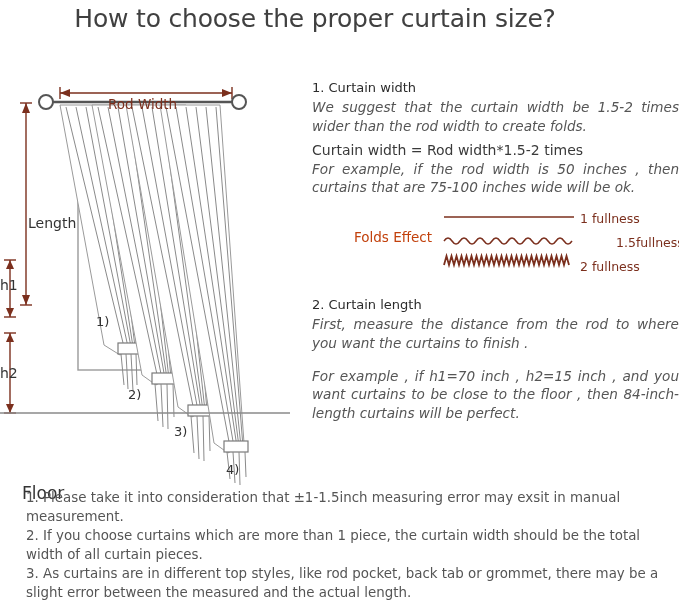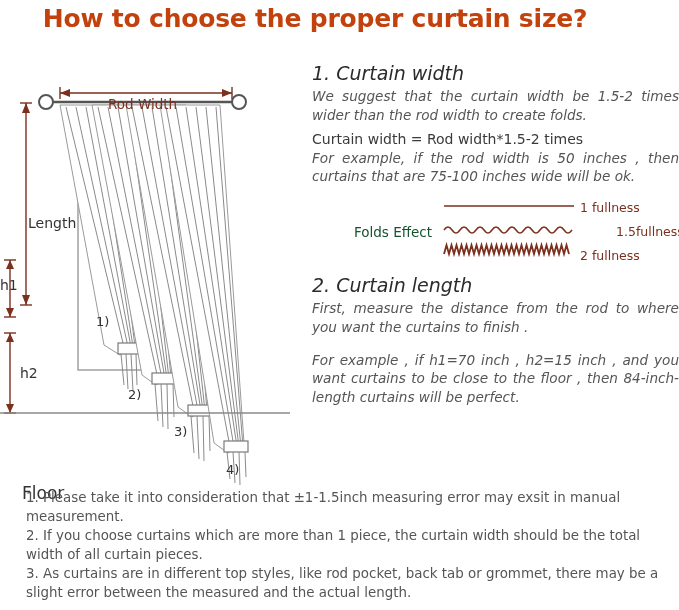--- a/index.html
+++ b/index.html
@@ -20,22 +20,22 @@
     width: 679px;
     height: 610px;
   }
   .title {
     position: absolute;
     left: 0;
     top: 4px;
     width: 630px;
     text-align: center;
     font-size: 25px;
-    font-weight: bold;
-    color: #c2410c;
+    font-weight: normal;
+    color: #404040;
     letter-spacing: -0.2px;
   }
 
   
   #illus {
     position: absolute;
     left: 0;
     top: 55px;
     width: 310px;
     height: 430px;
@@ -51,24 +51,23 @@
   }
 
   
   #right {
     position: absolute;
     left: 312px;
     top: 62px;
     width: 367px;
   }
   .sec-head {
-    font-size: 19px;
+    font-size: 13px;
     color: #2b2b2b;
-    margin: 0 0 3px 0;
-    font-style: italic;
+    margin: 18px 0 3px 0;
   }
   .para {
     font-size: 13.6px;
     line-height: 1.38;
     color: #555;
     margin: 0 0 4px 0;
     text-align: justify;
     font-style: italic;
   }
   .formula {
@@ -80,23 +79,23 @@
 
   
   #folds {
     position: relative;
     height: 72px;
     margin: 10px 0 6px 0;
   }
   #folds .fe-label {
     position: absolute;
     left: 42px;
-    top: 28px;
+    top: 22px;
     font-size: 13.5px;
-    color: #14532d;
+    color: #c2410c;
   }
   #folds svg {
     position: absolute;
     left: 130px;
     top: 0;
   }
   .fold-name {
     position: absolute;
     font-size: 12.5px;
     color: #7b2f1d;
@@ -230,21 +229,21 @@
           <polygon points="10,358 6,349 14,349" fill="#7b2f1d" stroke="none"></polygon>
         </g>
 
         <line x1="0" y1="358" x2="290" y2="358" stroke="#8a8a8a" stroke-width="1.4"></line>
       </g>
     </svg>
 
     <div class="ill-label" style="left:108px; top:41px; color:#7b2f1d; font-size:13.5px;">Rod Width</div>
     <div class="ill-label" style="left:28px; top:160px; font-size:14px;">Length</div>
     <div class="ill-label" style="left:0px; top:222px; font-size:14px;text-align:center;">h1</div>
-    <div class="ill-label" style="left:0px; top:310px; font-size:14px;padding-left:20px;">h2</div>
+    <div class="ill-label" style="left:0px; top:310px; font-size:14px;">h2</div>
 
     <div class="ill-label" style="left:96px; top:259px;">1)</div>
     <div class="ill-label" style="left:128px; top:332px;">2)</div>
     <div class="ill-label" style="left:174px; top:369px;">3)</div>
     <div class="ill-label" style="left:226px; top:407px;">4)</div>
 
     <div class="floor-label">Floor</div>
   </div>
 
   <div id="right">

